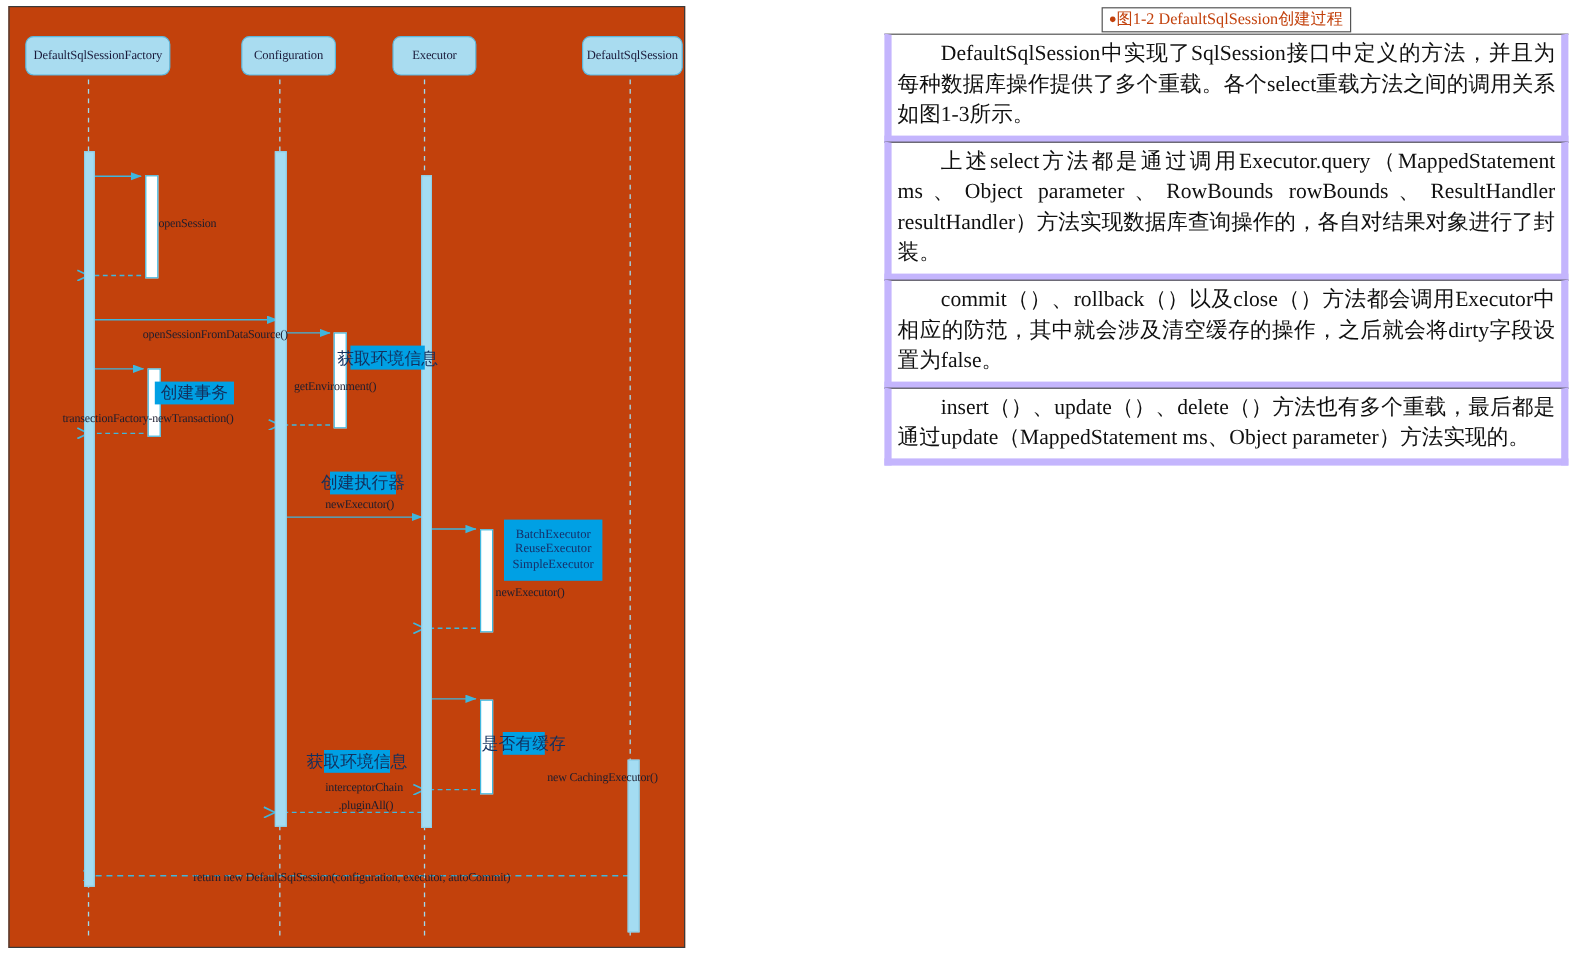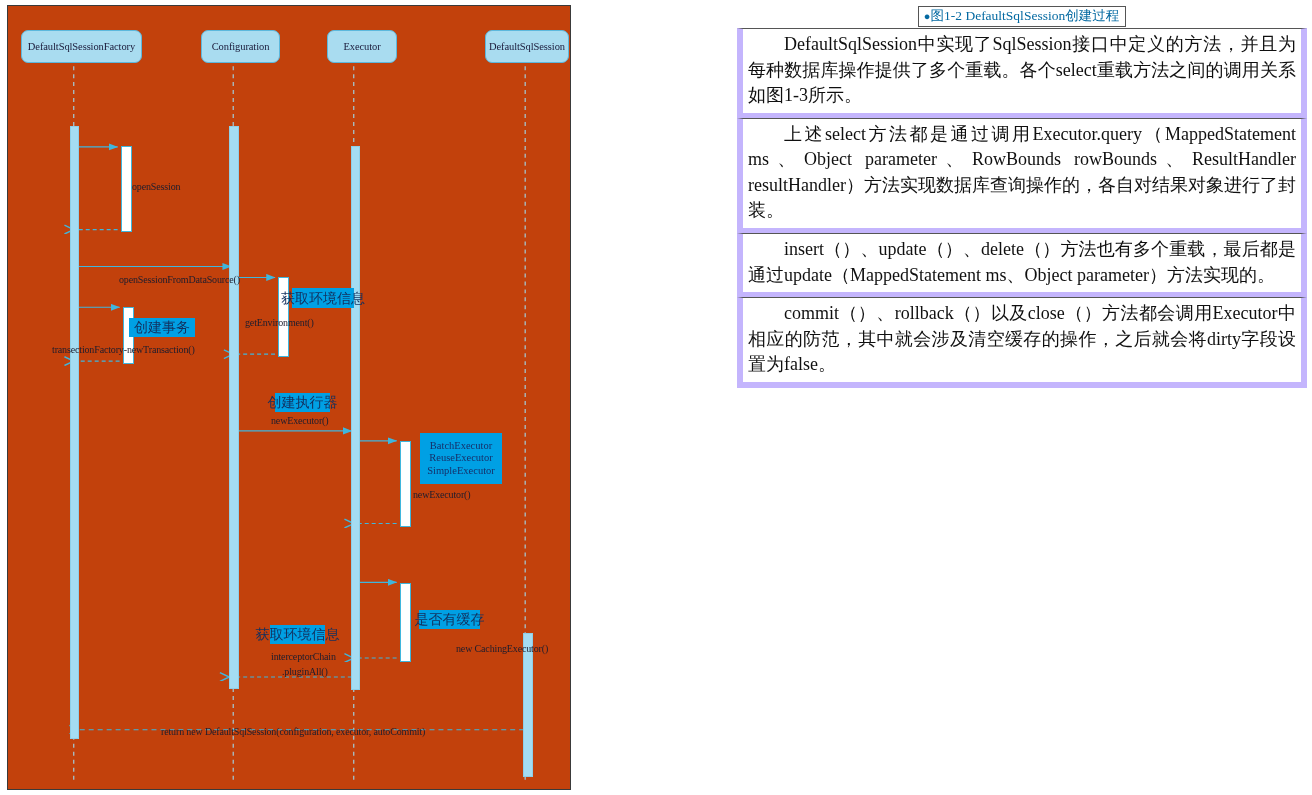--- a/index.html
+++ b/index.html
@@ -99,21 +99,21 @@
   #caption-wrap {
     display: flex;
     justify-content: center;
     margin-bottom: 2px;
   }
   #caption-box {
     border: 1px solid #555;
     padding: 1px 6px 2px 5px;
     font-family: "Liberation Serif", "DejaVu Serif", serif;
     font-size: 13.5px;
-    color: #0369a1;
+    color: #c2410c;
     white-space: nowrap;
     line-height: 1.2;
   }
   .para-box {
     border: 6px solid #c4b5fd;
     border-top: 1px solid #555;
     padding: 3px 5px 4px 5px;
     font-family: Liberation Serif, serif;
     font-size: 18px;
     line-height: 1.42;
@@ -233,36 +233,36 @@
     <div class="note-box" style="left:267px; top:387px; width:55px; height:19px;">
       <span>创建执行器</span>
     </div>
 
     <div class="note-box serif" style="left:412px; top:427px; width:82px; height:51px;">
       <span>BatchExecutor</span>
       <span>ReuseExecutor</span>
       <span>SimpleExecutor</span>
     </div>
 
-    <div class="note-box" style="left:411px; top:604px; width:61px; height:19px;">
+    <div class="note-box" style="left:411px; top:604px; width:35px; height:19px;">
       <span>是否有缓存</span>
     </div>
 
     <div class="note-box" style="left:262px; top:619px; width:55px; height:19px;">
       <span>获取环境信息</span>
     </div>
 
   </div>
 
   <div id="text-panel">
 
     <div id="caption-wrap">
       <div id="caption-box"><span class="bullet-dot">●</span><span>图1-2 DefaultSqlSession创建过程</span></div>
     </div>
 
     <div class="para-box">DefaultSqlSession中实现了SqlSession接口中定义的方法，并且为每种数据库操作提供了多个重载。各个select重载方法之间的调用关系如图1-3所示。</div>
     <div class="para-box">上述select方法都是通过调用Executor.query（MappedStatement ms、Object parameter、RowBounds rowBounds、ResultHandler resultHandler）方法实现数据库查询操作的，各自对结果对象进行了封装。</div>
+    <div class="para-box">commit（）、rollback（）以及close（）方法都会调用Executor中相应的防范，其中就会涉及清空缓存的操作，之后就会将dirty字段设置为false。</div>
     <div class="para-box">insert（）、update（）、delete（）方法也有多个重载，最后都是通过update（MappedStatement ms、Object parameter）方法实现的。</div>
-    <div class="para-box">commit（）、rollback（）以及close（）方法都会调用Executor中相应的防范，其中就会涉及清空缓存的操作，之后就会将dirty字段设置为false。</div>
 
   </div>
 
 </div>
 
 </body></html>

